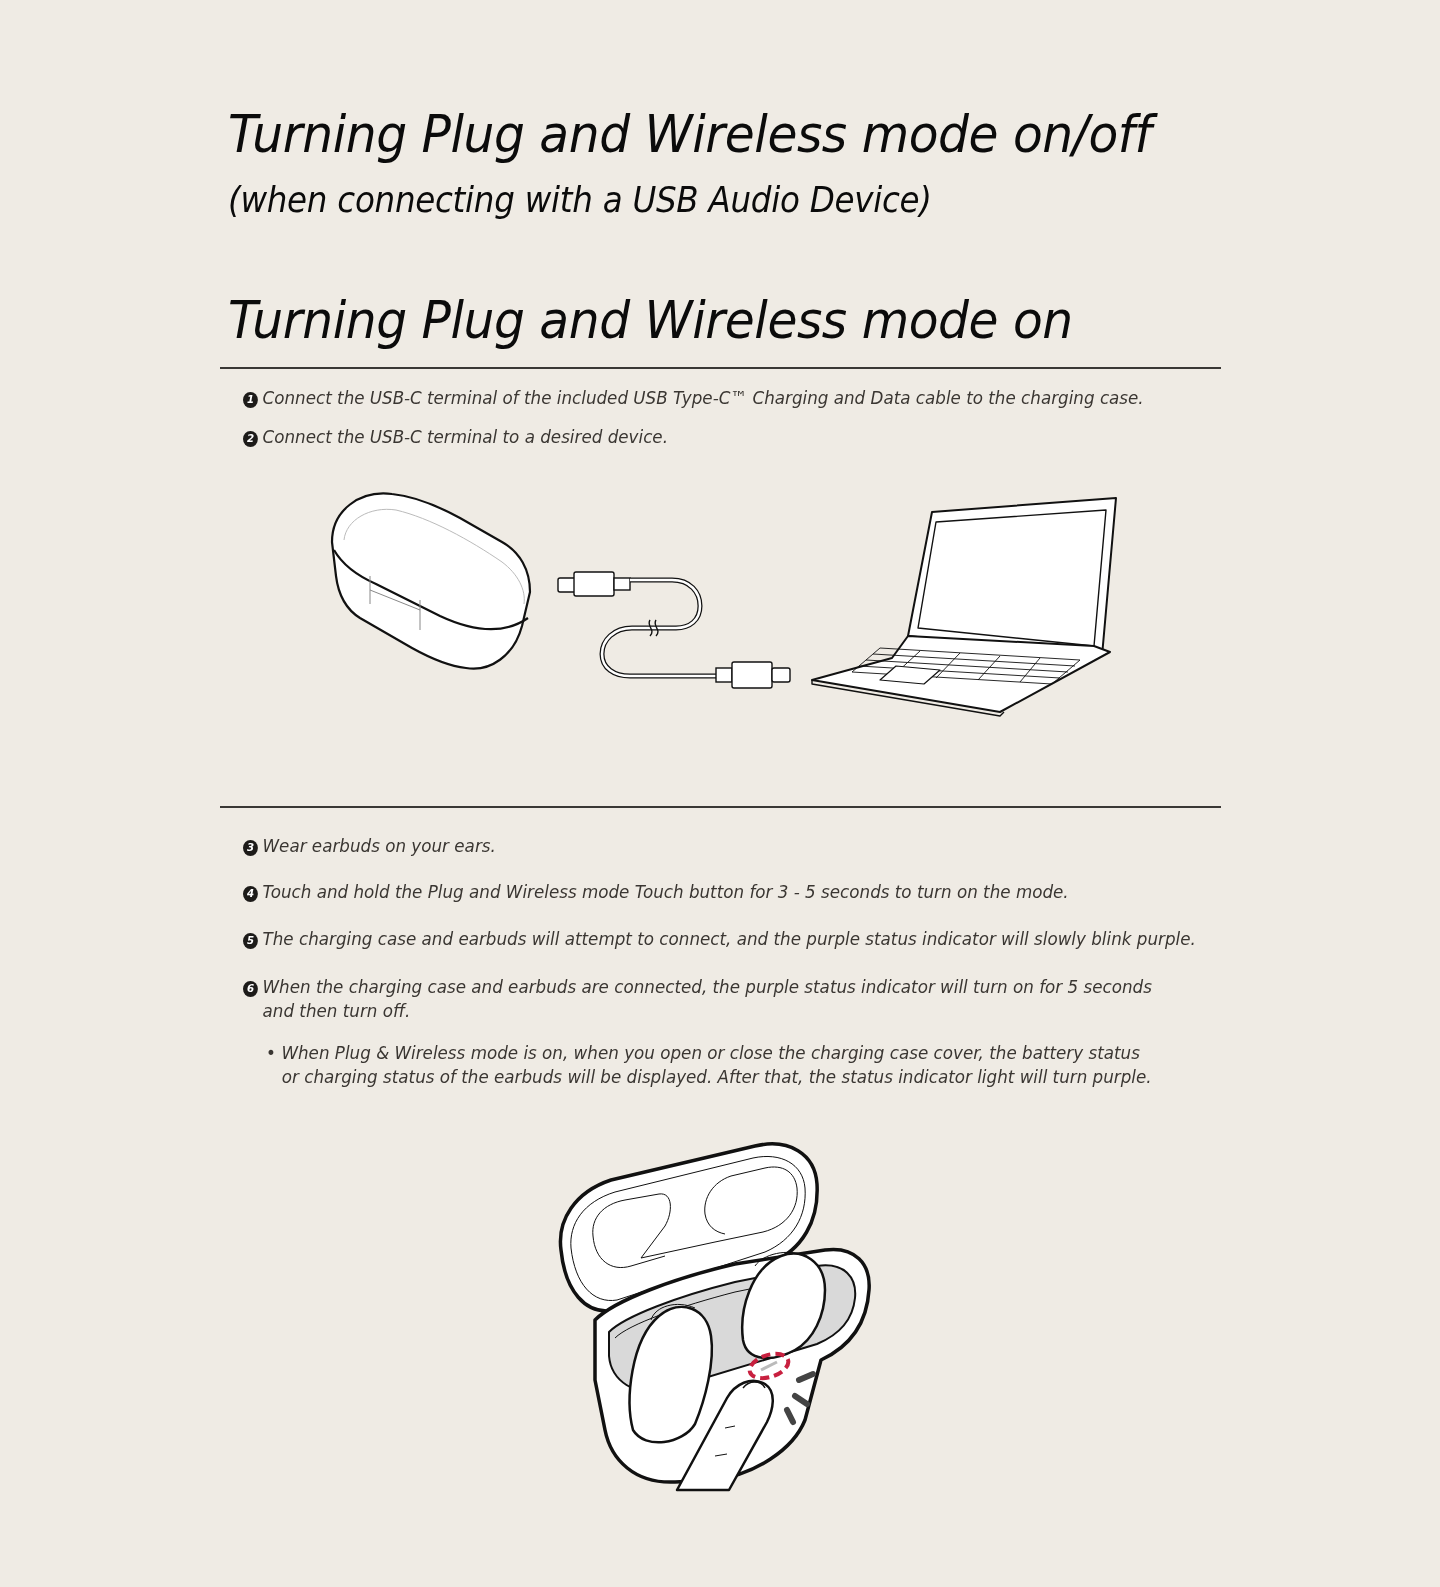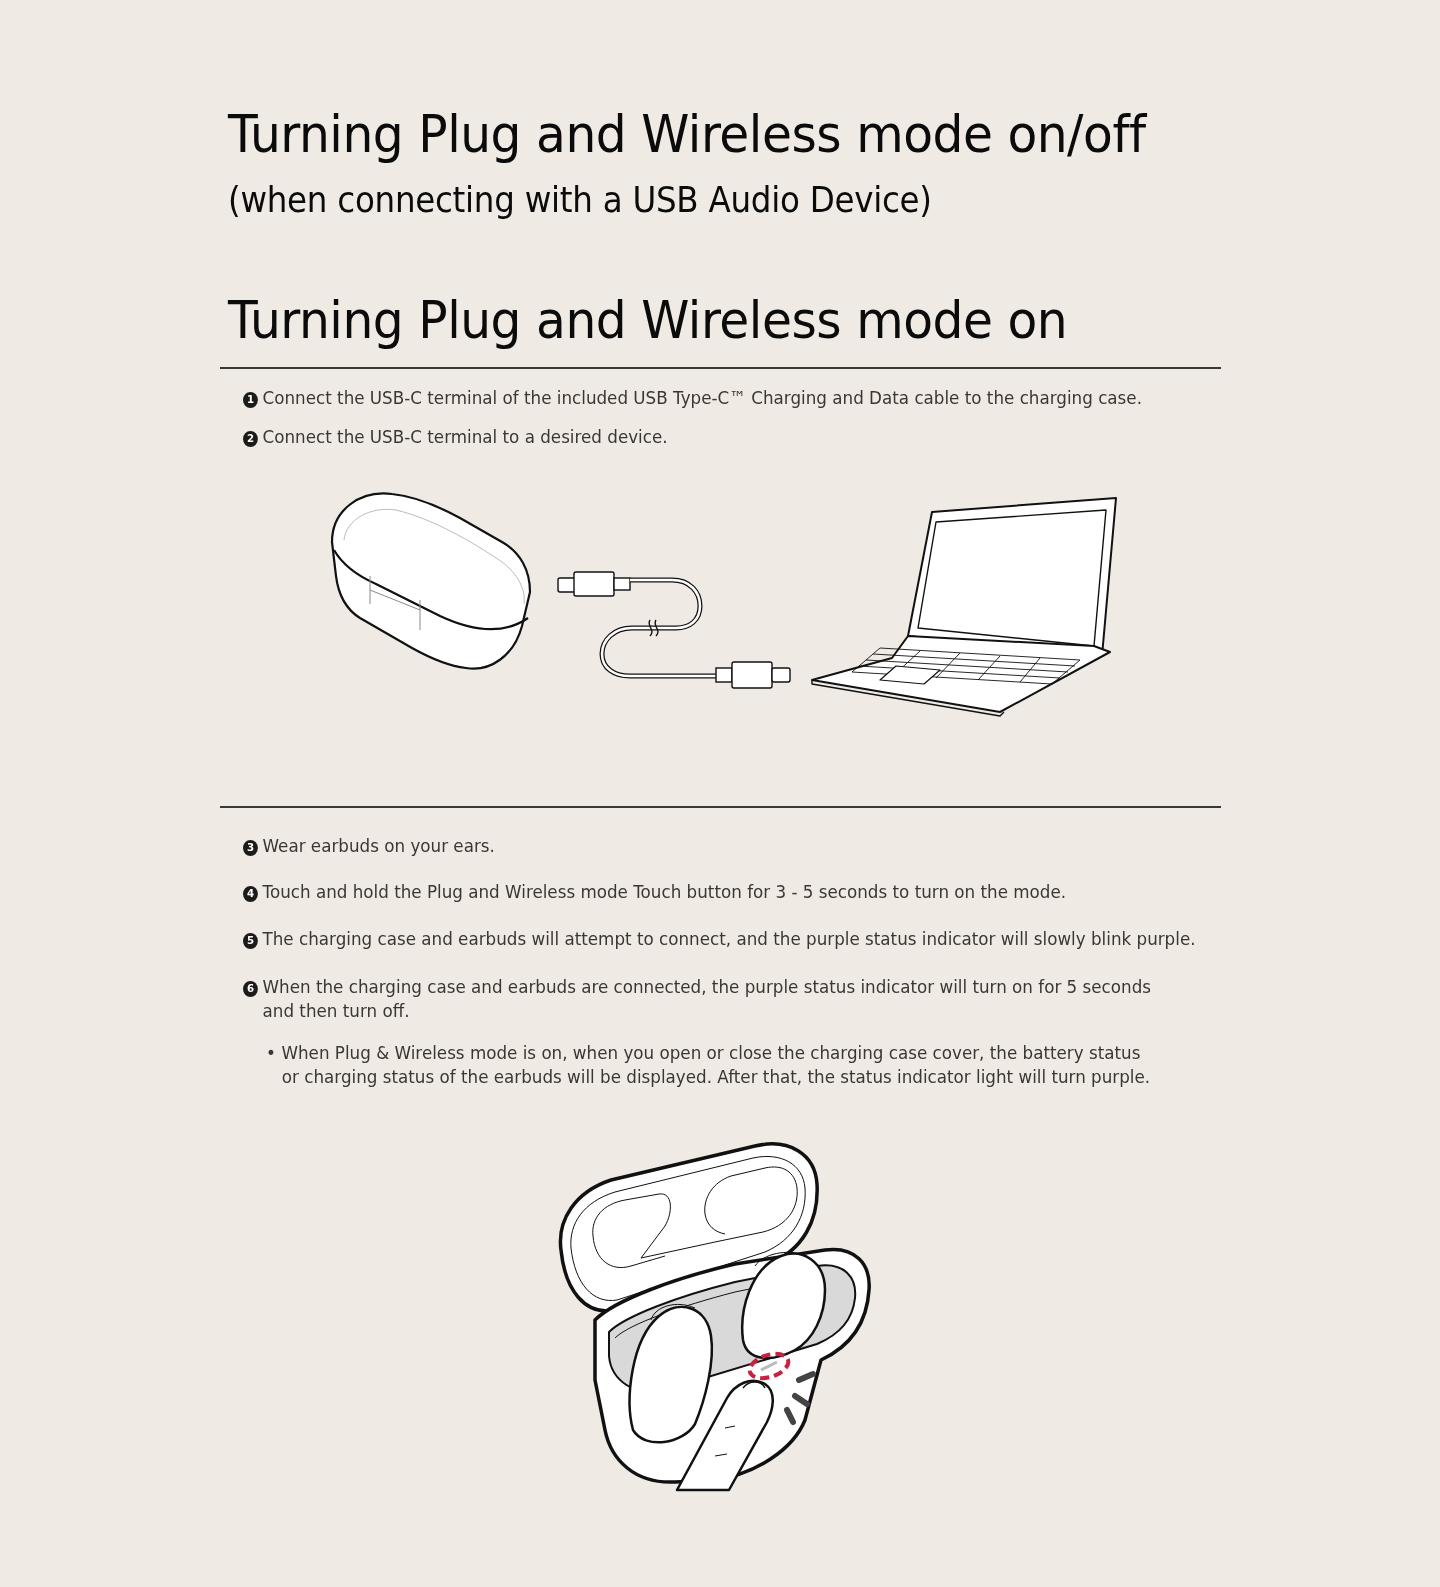--- a/index.html
+++ b/index.html
@@ -5,21 +5,21 @@
   html, body { margin: 0; padding: 0; }
   body {
     width: 1440px;
     height: 1587px;
     background: #efebe4;
     font-family: "DejaVu Sans", "Liberation Sans", sans-serif;
     color: #111;
     position: relative;
     overflow: hidden;
   }
-  .page { position: absolute; left: 0; top: 0; width: 1440px; height: 1587px; }
+  .page { position: absolute; left: 0; top: 0; width: 1440px; height: 1587px; font-style: italic; }
   .title {
     position: absolute; left: 228px; top: 104px;
     font-size: 51px; font-weight: 400; letter-spacing: -0.5px;
     margin: 0; line-height: 62px; color: #0b0b0b;
     transform: scaleX(0.955); transform-origin: left top;
     white-space: nowrap;
   }
   .subtitle {
     position: absolute; left: 228px; top: 176px;
     font-size: 35px; font-weight: 400; letter-spacing: -0.3px;

